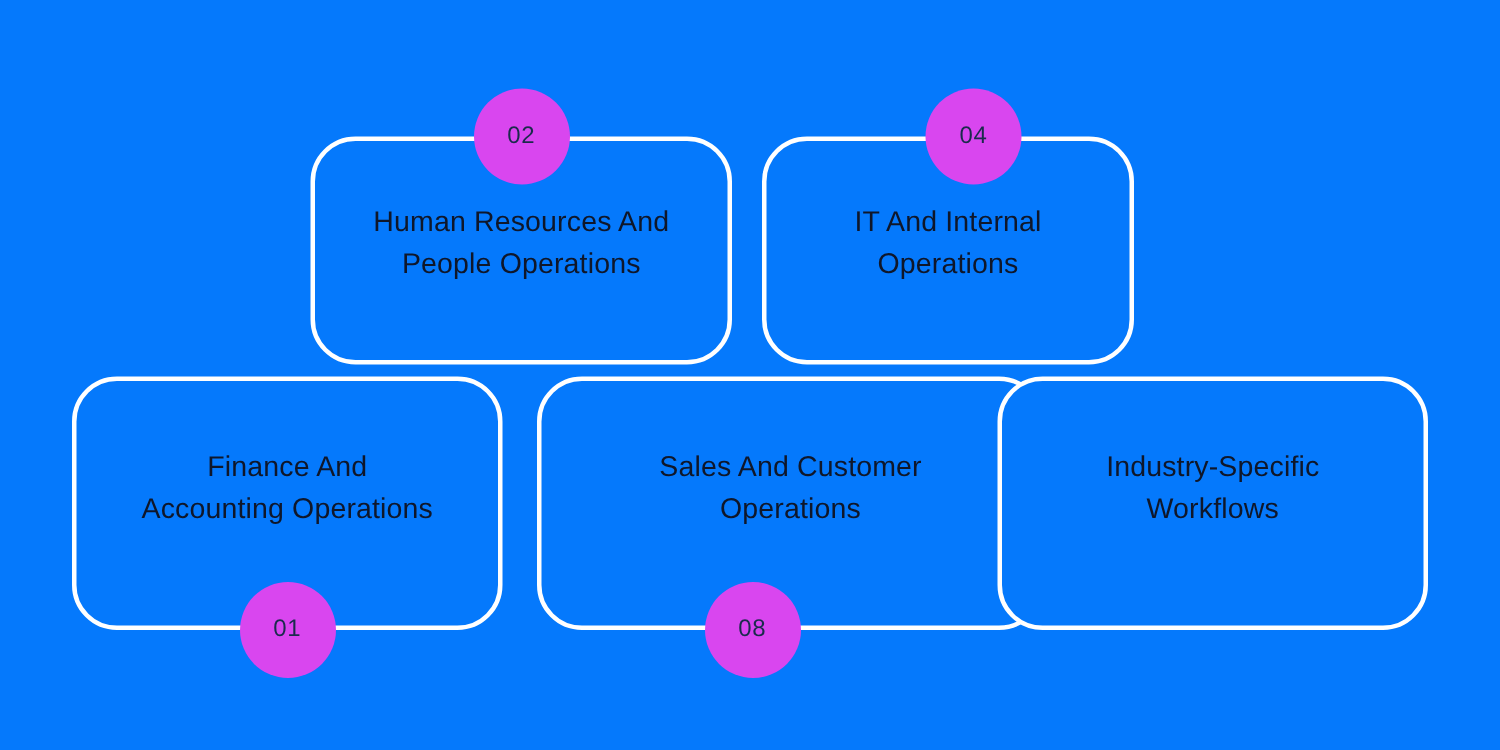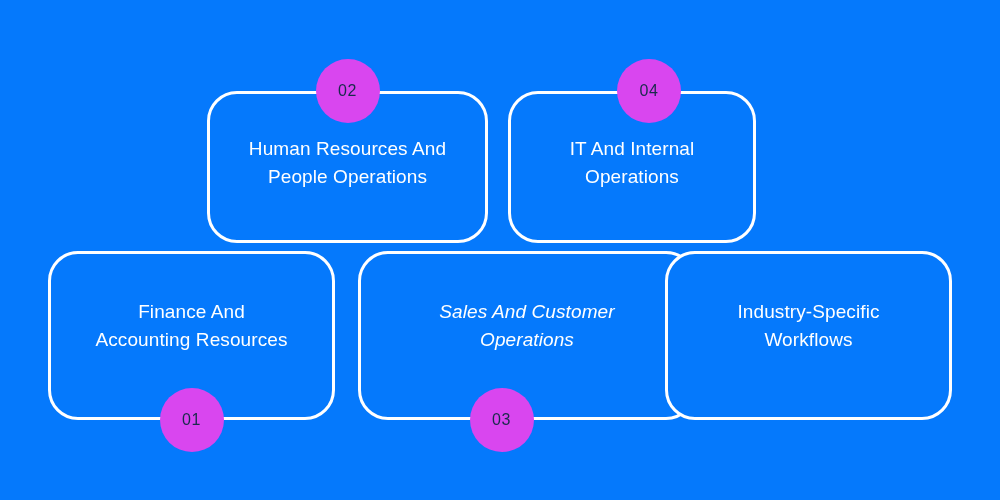--- a/index.html
+++ b/index.html
@@ -36,21 +36,21 @@
   }
 
   .card-row-top    { top: 91px;  height: 152px; }
   .card-row-bottom { top: 251px; height: 169px; }
 
   
   .card-row-top    { z-index: 1; }
   .card-row-bottom { z-index: 2; }
 
   .card-label {
-    color: #ffffff;
+    color: #0f172a;
     font-size: 19px;
     font-weight: 300;
     line-height: 28px;
     text-align: center;
     letter-spacing: 0.1px;
     padding: 0 18px;
     white-space: pre-line;
   }
 
   .card-row-bottom .card-label {
@@ -79,33 +79,33 @@
     z-index: 5;
   }
 </style>
 </head>
 <body>
 
 <div id="infographic">
 
 <div class="card card-row-bottom" style="left: 48px; width: 287px;">
       <div class="card-label">Finance And
-Accounting Resources</div>
+Accounting Operations</div>
     </div>
     <div class="badge" style="left: 159.5px; top: 388px; text-align: center;">01</div>
     <div class="card card-row-top" style="left: 207px; width: 281px;">
       <div class="card-label">Human Resources And
 People Operations</div>
     </div>
     <div class="badge" style="left: 315.5px; top: 59px;">02</div>
-    <div class="card card-row-bottom" style="left: 358px; width: 338px; font-style: italic;">
+    <div class="card card-row-bottom" style="left: 358px; width: 338px;">
       <div class="card-label">Sales And Customer
 Operations</div>
     </div>
-    <div class="badge" style="left: 469.5px; top: 388px;">03</div>
+    <div class="badge" style="left: 469.5px; top: 388px;">08</div>
     <div class="card card-row-top" style="left: 508px; width: 248px;">
       <div class="card-label">IT And Internal
 Operations</div>
     </div>
     <div class="badge" style="left: 617px; top: 59px;">04</div>
     <div class="card card-row-bottom" style="left: 665px; width: 287px;">
       <div class="card-label">Industry-Specific
 Workflows</div>
     </div>
   </div>

